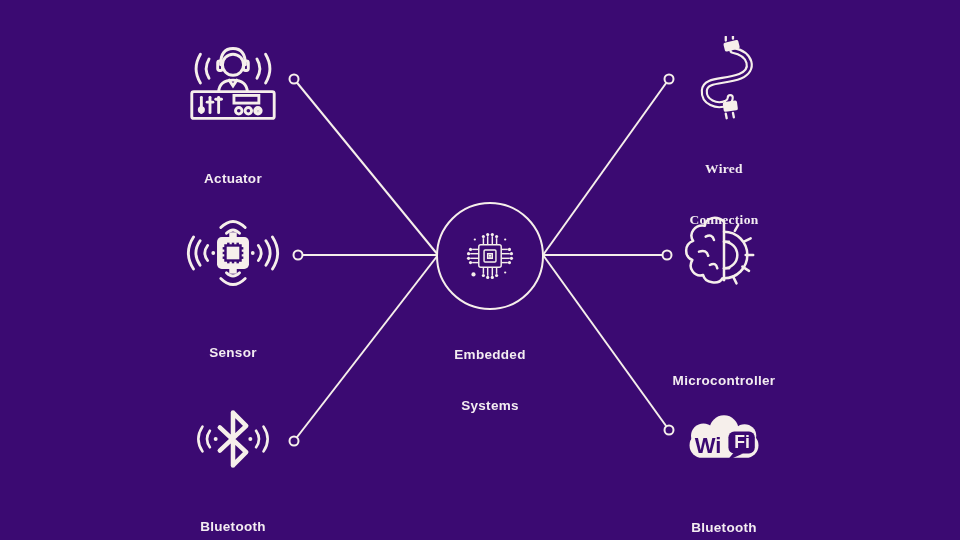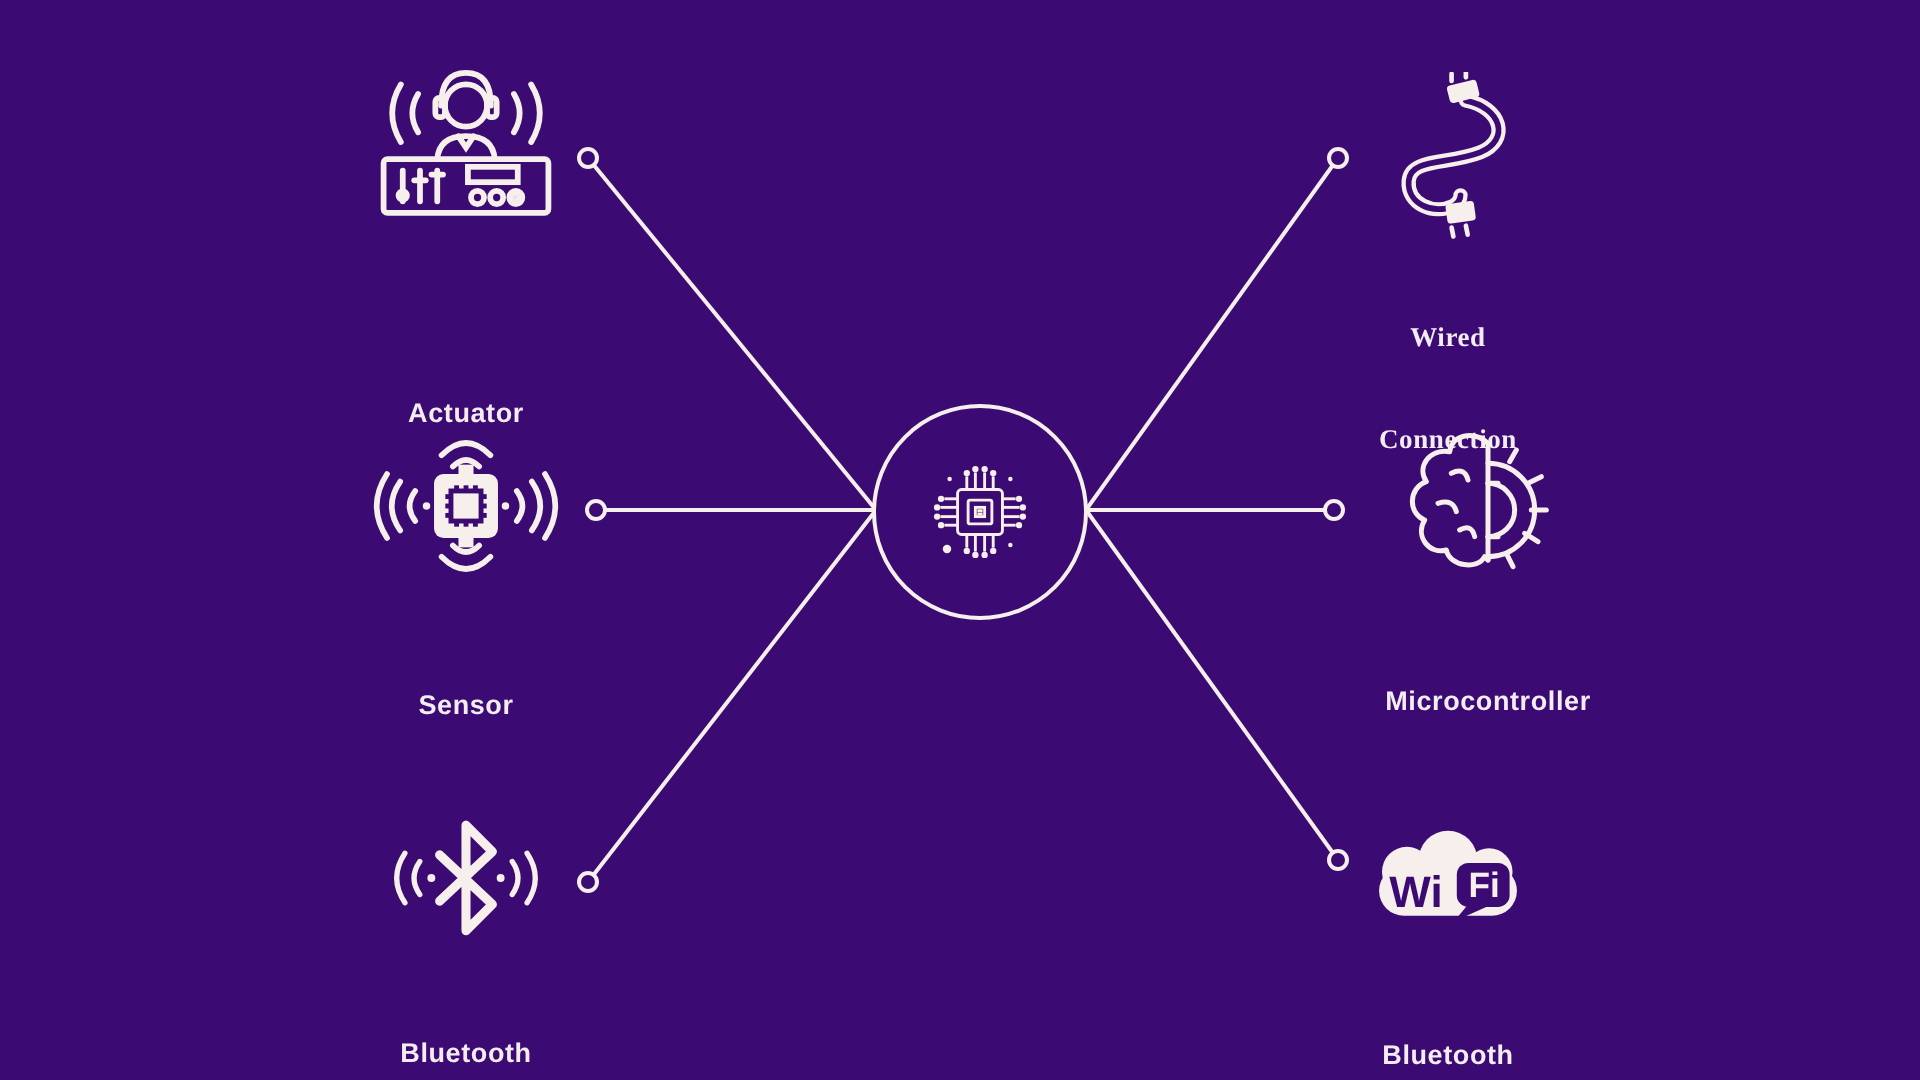--- a/index.html
+++ b/index.html
@@ -15,29 +15,29 @@
     position:absolute;z-index:2;display:flex;flex-direction:column;
     align-items:center;width:176px;
   }
   .node .icon{flex:0 0 auto;}
   .label{
     color:#f3ecf1;font-size:13.5px;font-weight:bold;letter-spacing:.3px;
     line-height:17px;text-align:center;white-space:pre;
   }
   .hub-label{position:absolute;z-index:2;width:176px;text-align:center;}
   
-  #node-actuator       {left:145px;top:24px;gap:40px;}
+  #node-actuator       {left:145px;top:36px;}
   #node-actuator .label{margin-top:8px;}
   #node-sensor         {left:145px;top:206px;justify-content:flex-end;}
   #node-sensor .label  {margin-top:10px;}
   #node-bluetooth      {left:145px;top:406px;}
   #node-bluetooth .label{margin-top:12px;}
   #node-wired          {left:636px;top:36px;}
   #node-wired .label   {margin-top:6px;font-family:Liberation Serif, serif;}
-  #node-microcontroller{left:656px;top:210px;}
+  #node-microcontroller{left:636px;top:210px;gap:30px;}
   #node-microcontroller .label{margin-top:18px;}
   #node-wireless       {left:636px;top:412px;}
   #node-wireless .label{margin-top:15px;}
   #hub-label           {left:402px;top:312px;}
 </style>
 </head>
 <body>
 
 <div class="stage">
 
@@ -266,14 +266,20 @@
       <path d="M74 54 L64 66 L86 56 Z" fill="#3b0a72"></path>
       <rect x="66" y="26" width="36" height="30" rx="8" fill="#3b0a72"></rect>
       <text x="74" y="49" font-size="24" font-weight="bold" fill="#f6efeb" font-family="Liberation Sans, sans-serif">Fi</text>
     </svg>
     <div class="label">
       <div>Bluetooth</div>
       
     </div>
   </div>
 
+  <div class="hub-label" id="hub-label">
+    <div class="label">
+      <div>Embedded</div>
+      <div>Systems</div>
+    </div>
+  </div>
 
 </div>
 
 </body></html>

